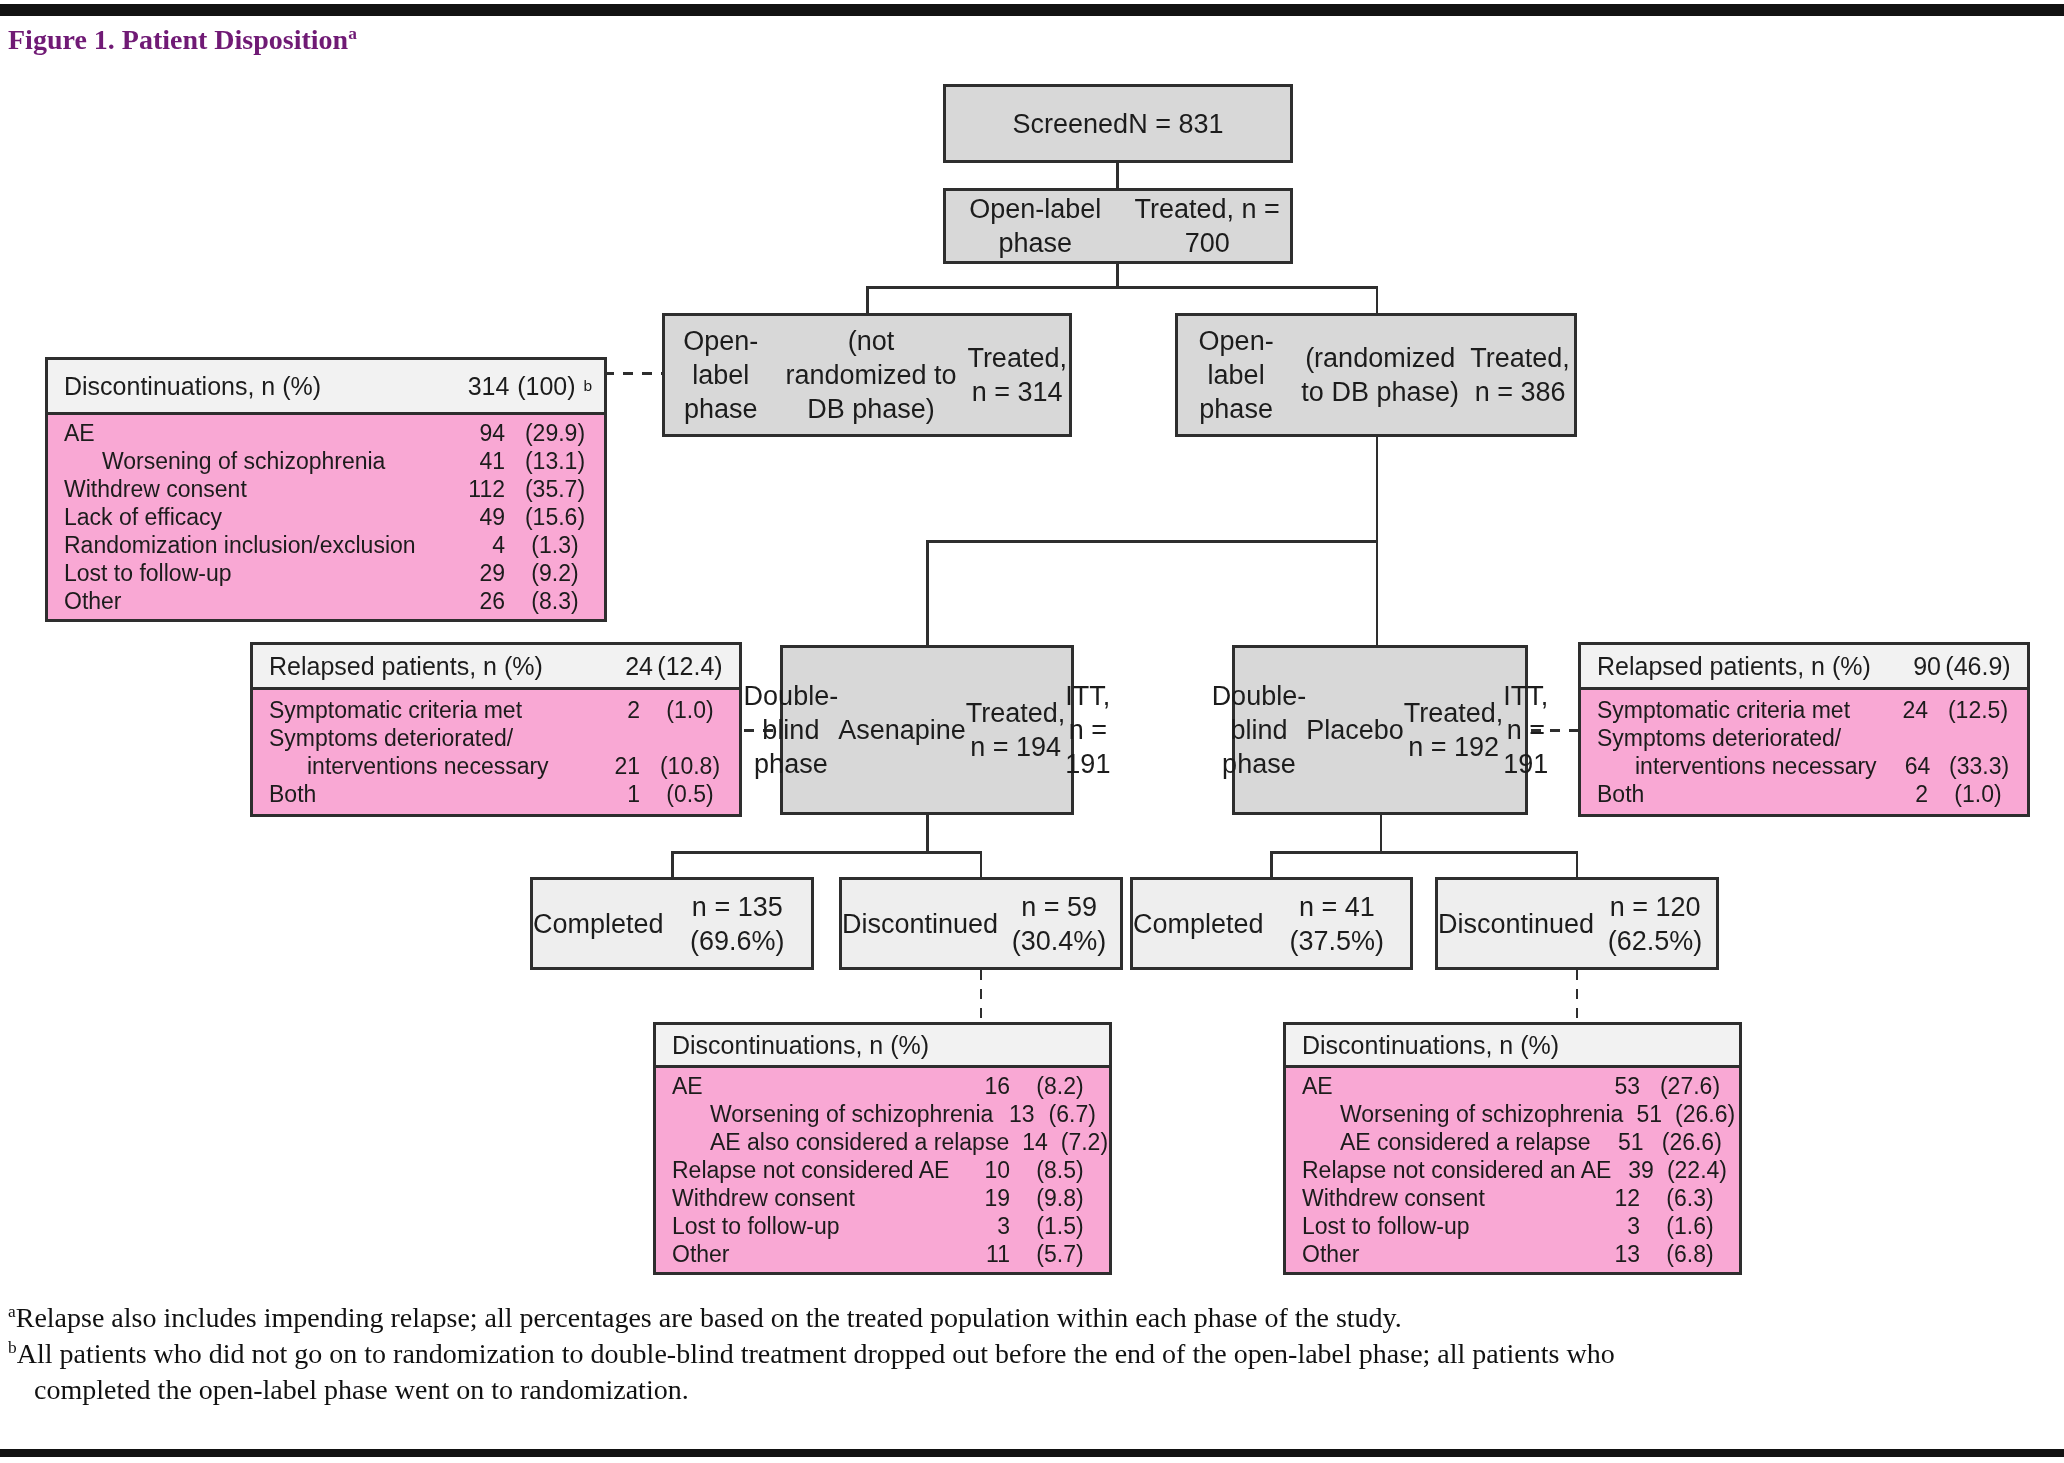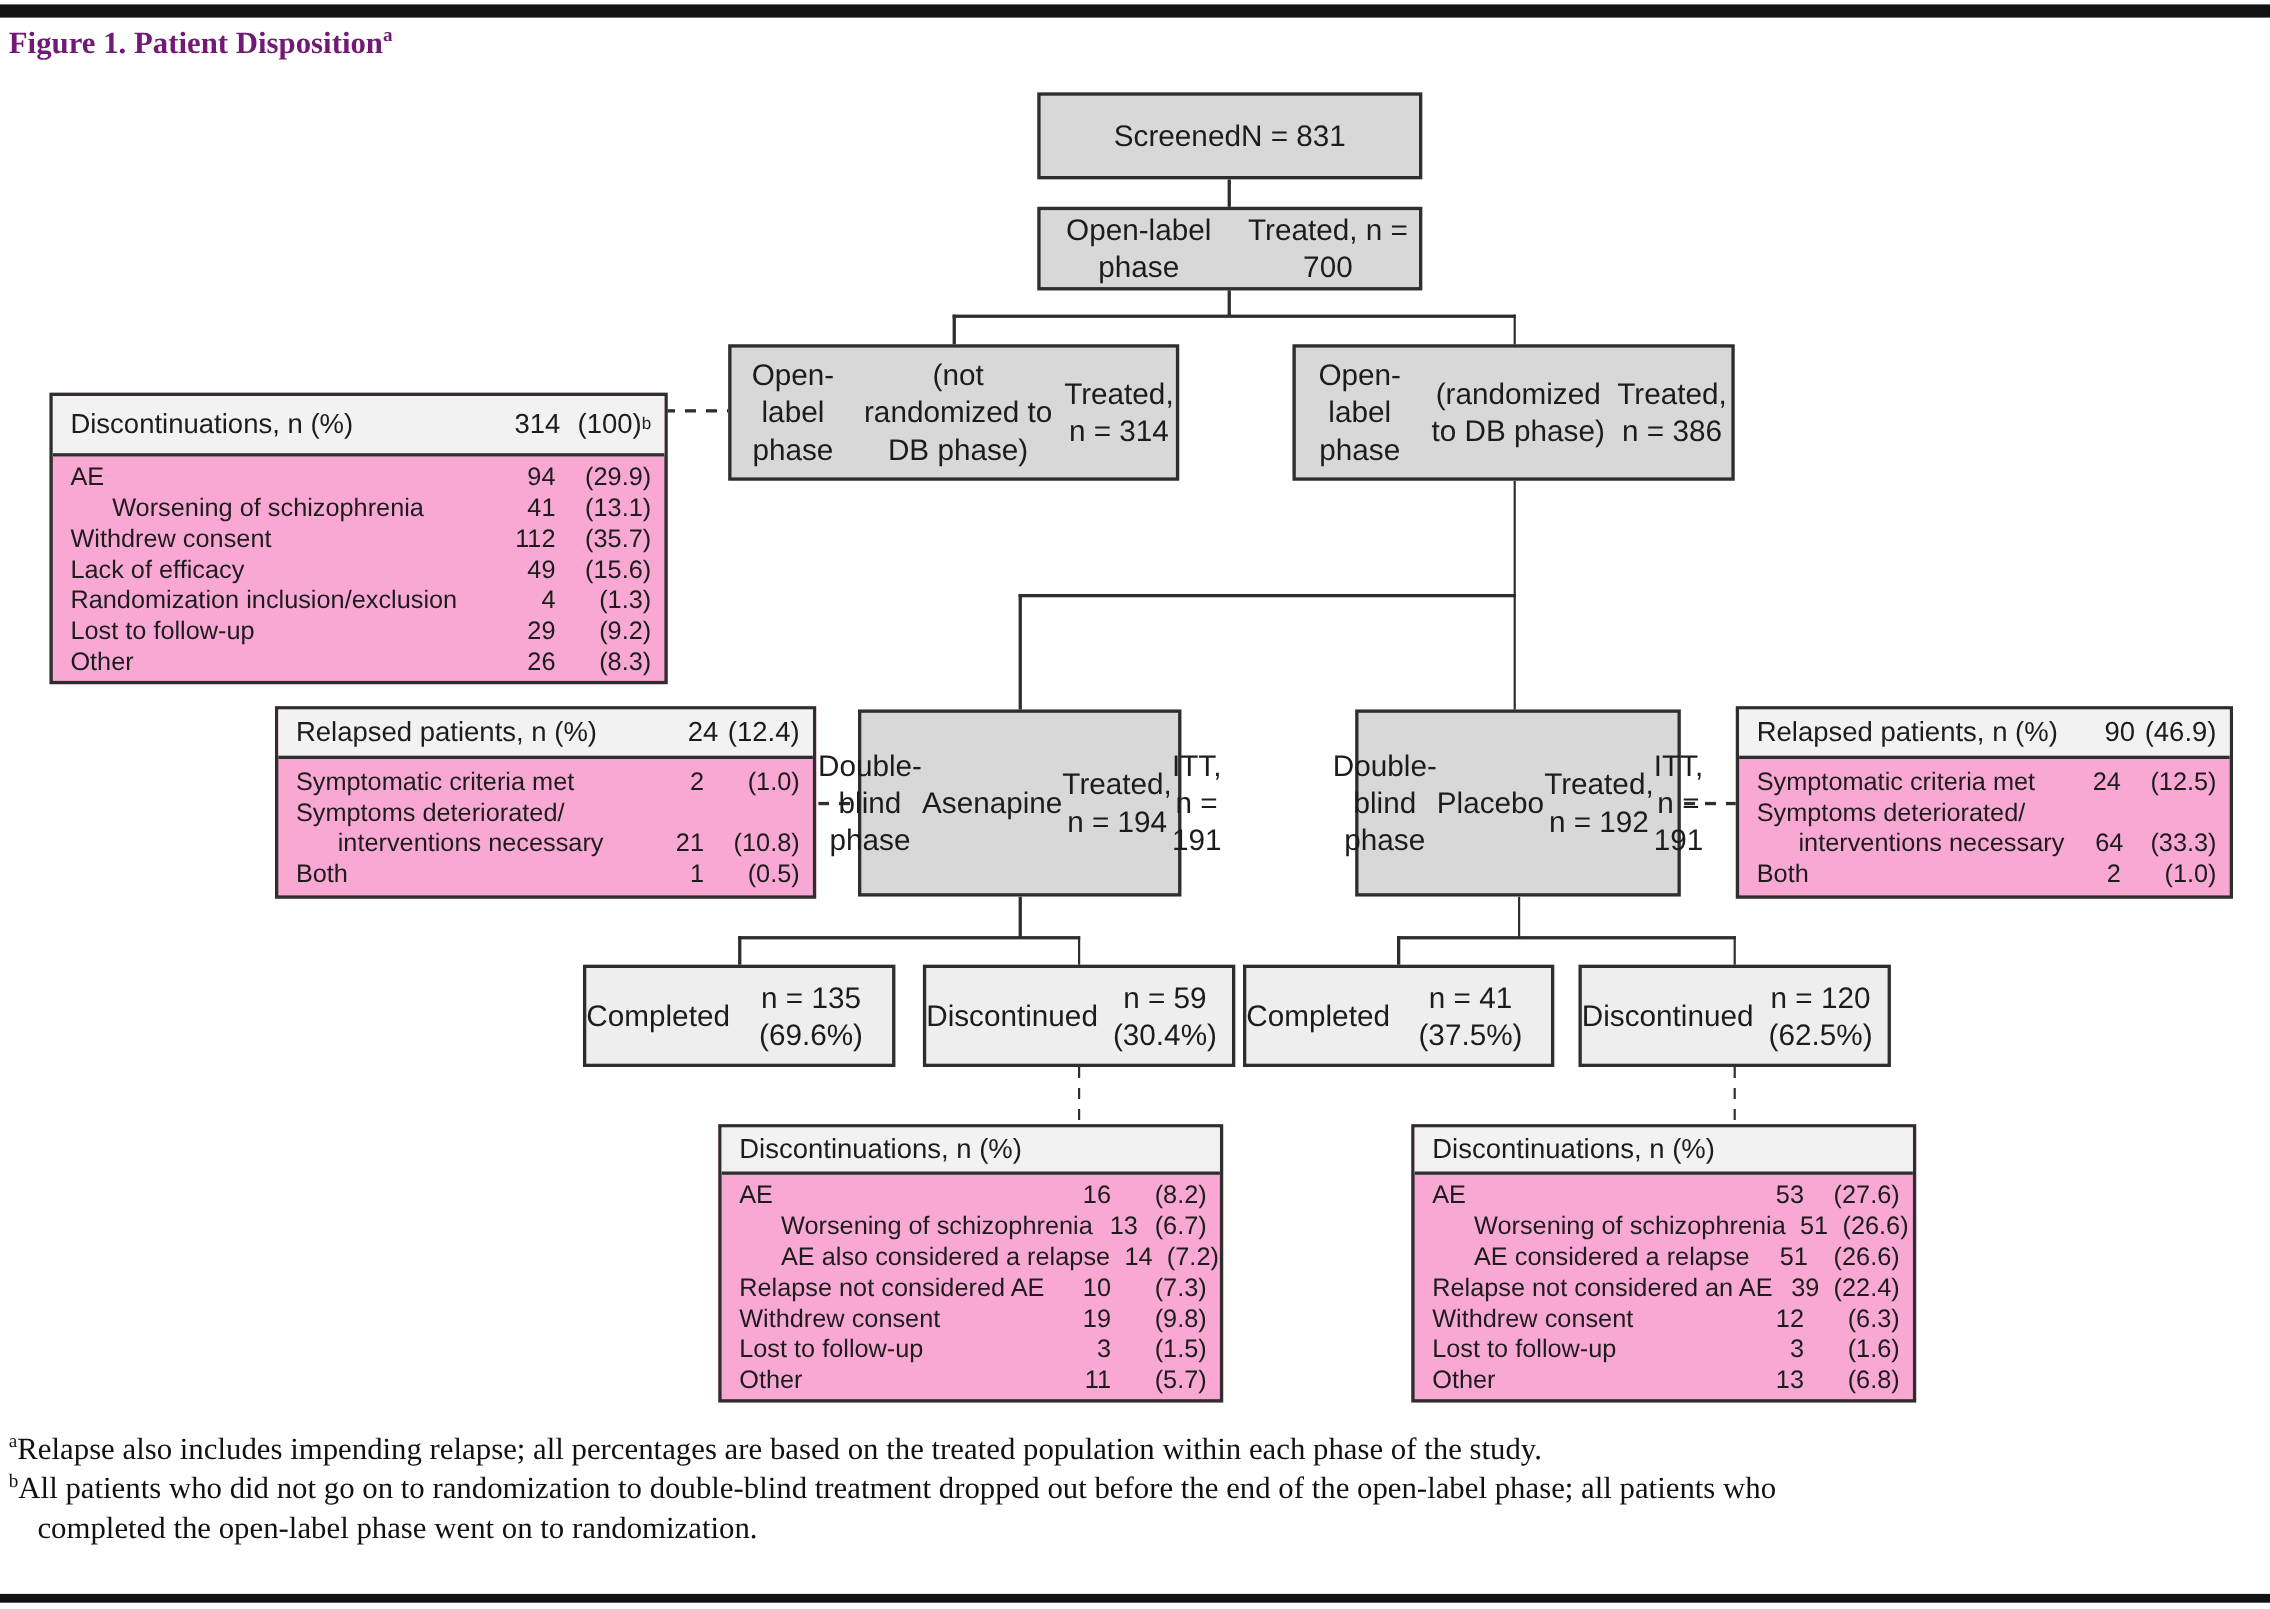--- a/index.html
+++ b/index.html
@@ -46,21 +46,21 @@
     background:var(--table-header-fill, #f2f2f2);
     border-bottom:3px solid var(--border, #2e2e2e);
     display:flex; align-items:center; padding:0 12px 0 16px;
     font-size:25px;
   }
   .tbl .rows { padding:4px 0; }
   .trow { display:flex; align-items:baseline; line-height:28px; padding:0 12px 0 16px;gap:13px; }
   .lbl { flex:1; white-space:nowrap; }
   .lbl.indent { padding-left:38px; }
   .cnt { width:42px; text-align:right; white-space:nowrap; }
-  .pct { width:74px; text-align:right; white-space:nowrap; }
+  .pct { width:74px; text-align:center; white-space:nowrap; }
 
   
   .footnotes {
     position:absolute; left:8px; top:1300px; width:2046px;
     font-family:"Liberation Serif", serif; font-size:28px; line-height:36px; color:#111;
   }
   .fn-cont { padding-left:26px; }
 </style>
 </head>
 <body>
@@ -273,21 +273,21 @@
           <span class="pct">(6.7)</span>
         </div>
       <div class="trow">
           <span class="lbl indent">AE also considered a relapse</span>
           <span class="cnt">14</span>
           <span class="pct">(7.2)</span>
         </div>
       <div class="trow">
           <span class="lbl">Relapse not considered AE</span>
           <span class="cnt">10</span>
-          <span class="pct">(7.3)</span>
+          <span class="pct">(8.5)</span>
         </div>
       <div class="trow">
           <span class="lbl">Withdrew consent</span>
           <span class="cnt">19</span>
           <span class="pct">(9.8)</span>
         </div>
       <div class="trow">
           <span class="lbl">Lost to follow-up</span>
           <span class="cnt">3</span>
           <span class="pct">(1.5)</span>

